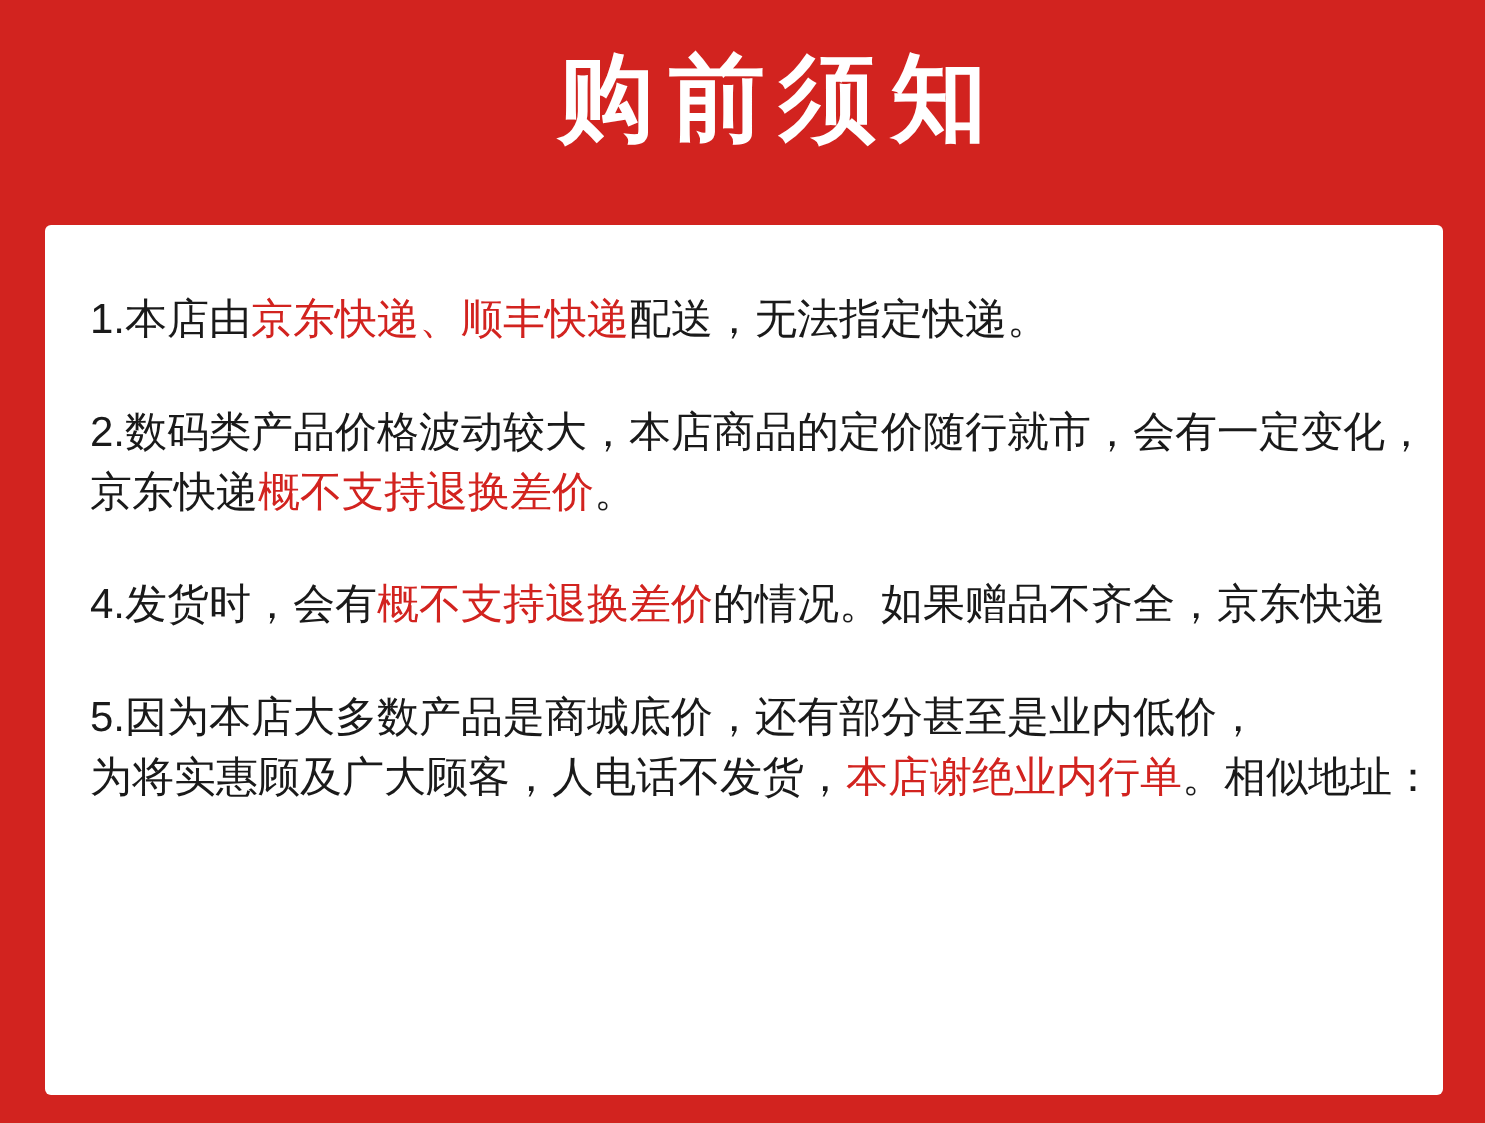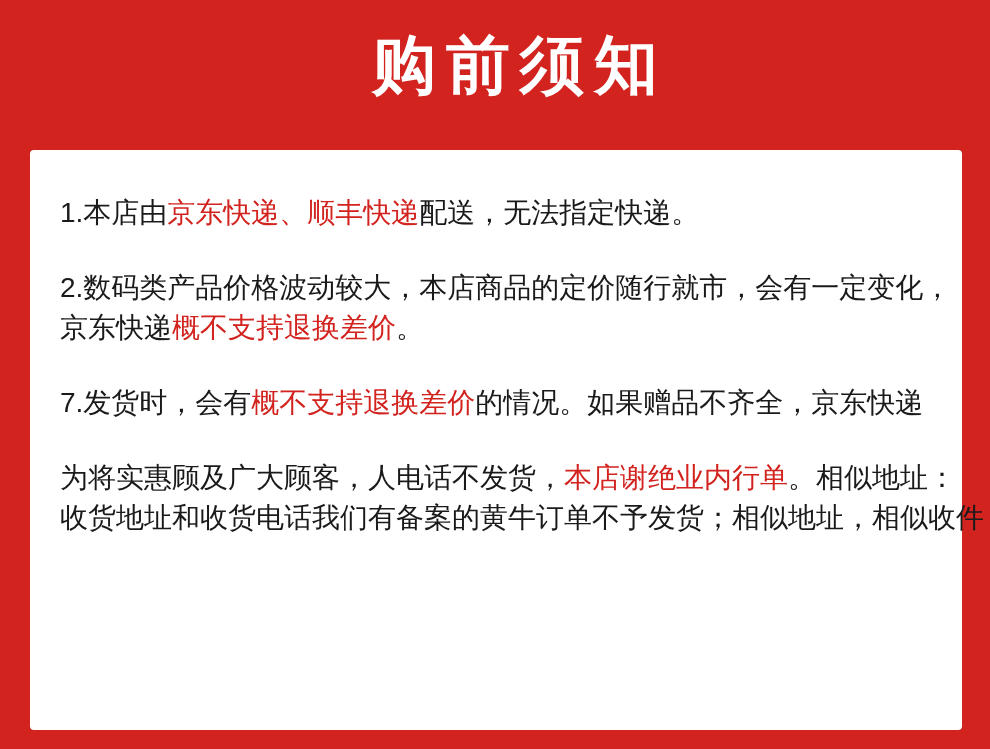--- a/index.html
+++ b/index.html
@@ -72,21 +72,21 @@
   <div class="card">
     <div class="items">
         <div class="notice-item">
           <div class="notice-line"><span class="seg">1.本店由</span><span class="seg accent">京东快递、顺丰快递</span><span class="seg">配送，无法指定快递。</span></div>
         </div>
         <div class="notice-item">
           <div class="notice-line"><span class="seg">2.数码类产品价格波动较大，本店商品的定价随行就市，会有一定变化，</span></div>
           <div class="notice-line"><span class="seg">京东快递</span><span class="seg accent">概不支持退换差价</span><span class="seg">。</span></div>
         </div>
         <div class="notice-item">
-          <div class="notice-line"><span class="seg">7.发货时，会有</span><span class="seg accent">概不支持退换差价</span><span class="seg">的情况。如果赠品不齐全，京东快递</span></div>
+          <div class="notice-line"><span class="seg">4.发货时，会有</span><span class="seg accent">概不支持退换差价</span><span class="seg">的情况。如果赠品不齐全，京东快递</span></div>
         </div>
         <div class="notice-item">
+          <div class="notice-line"><span class="seg">5.因为本店大多数产品是商城底价，还有部分甚至是业内低价，</span></div>
           <div class="notice-line"><span class="seg">为将实惠顾及广大顾客，人电话不发货，</span><span class="seg accent">本店谢绝业内行单</span><span class="seg">。相似地址：</span></div>
-          <div class="notice-line"><span class="seg">收货地址和收货电话我们有备案的黄牛订单不予发货；相似地址，相似收件</span></div>
         </div>
       </div>
   </div>
 </div>
 
 </body></html>

